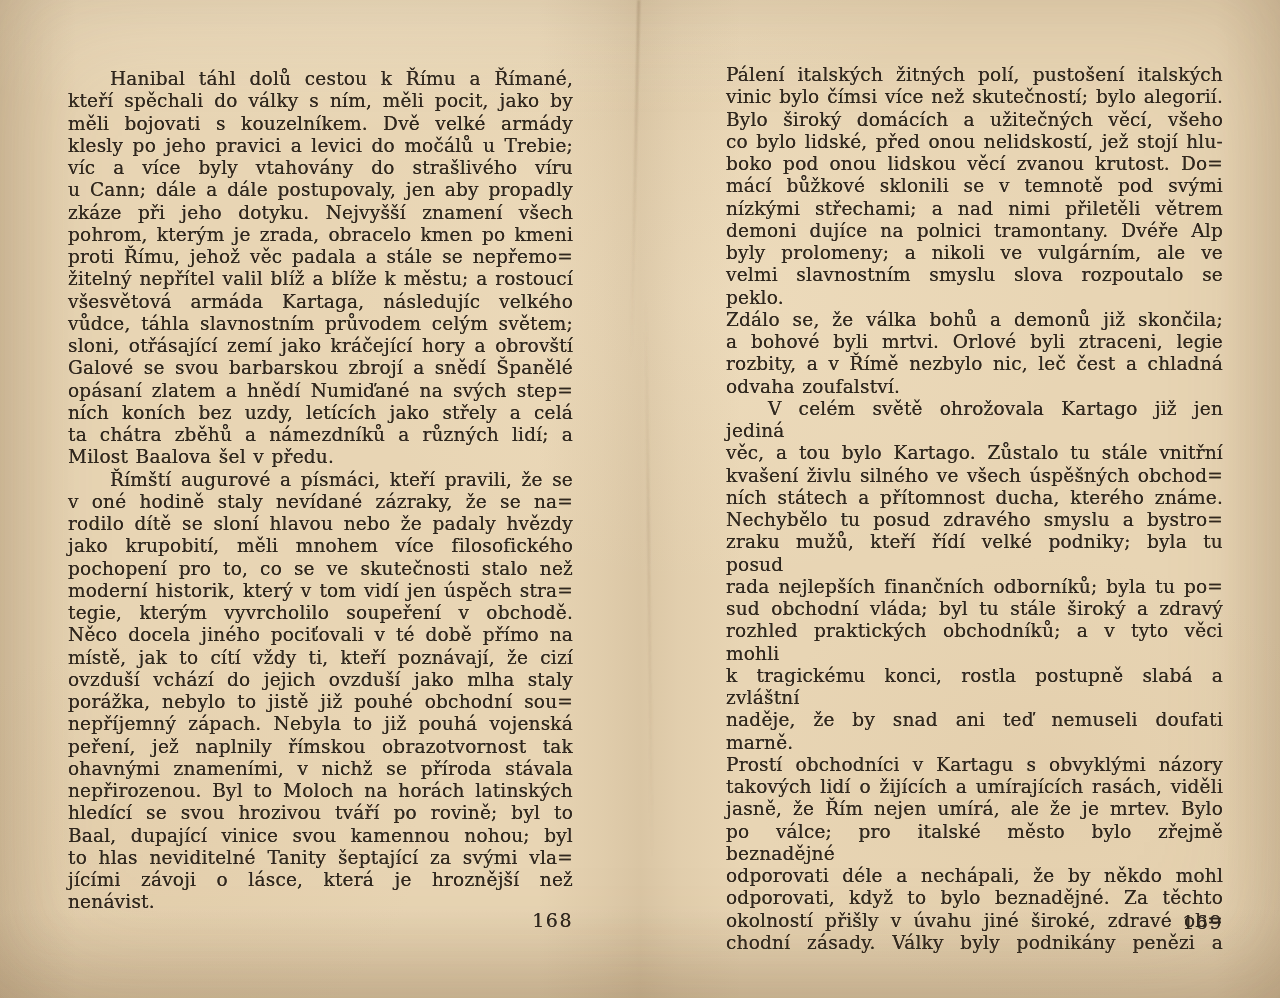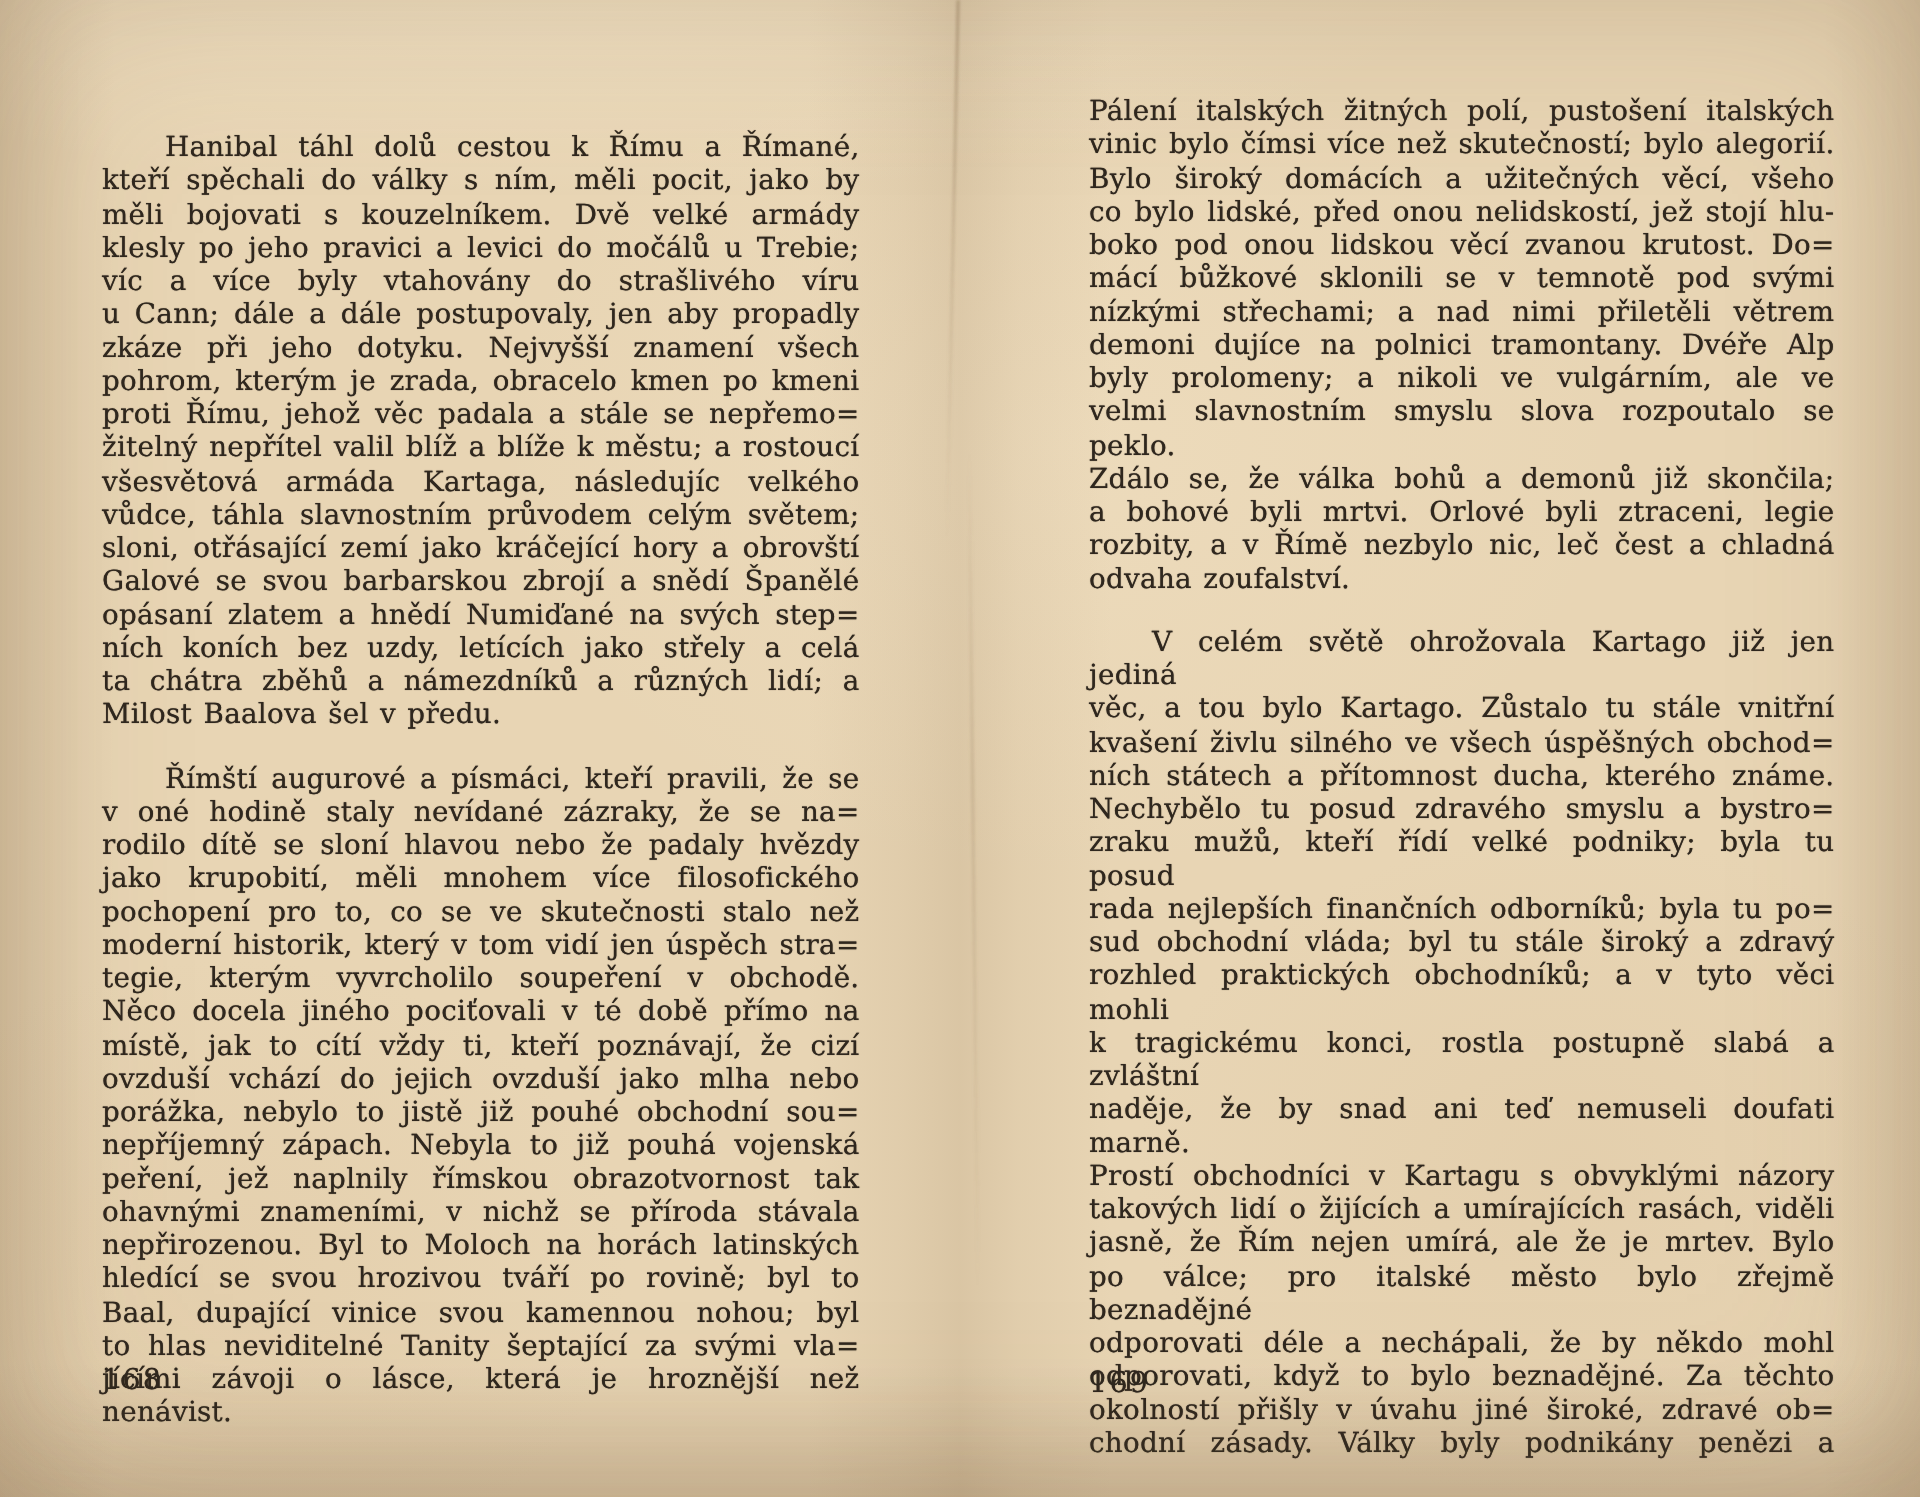--- a/index.html
+++ b/index.html
@@ -37,24 +37,24 @@
     transform:rotate(-0.6deg);}
   .page{position:absolute;z-index:2;}
   .page.left{left:68px;top:68px;width:505px;height:880px;}
   .page.right{left:726px;top:64px;width:497px;height:884px;}
   .line{
     font-size:18.5px;line-height:22.25px;white-space:normal;
     text-align:justify;text-align-last:justify;
     letter-spacing:0.2px;word-spacing:1.5px;
     text-shadow:0 0 0.6px rgba(47,39,30,0.85);
   }
-  .line.indent{text-indent:42px;margin-top:20px;}
+  .line.indent{text-indent:42px;}
   .line.endpar{text-align-last:left;}
   .pagenum{
-    position:absolute;left:0;right:0;text-align:left;
+    position:absolute;left:0;right:0;text-align:right;
     font-size:19px;letter-spacing:1.5px;
     text-shadow:0 0 0.6px rgba(47,39,30,0.85);
   }
   .page.left .pagenum{top:841px;}
   .page.right .pagenum{top:847px;}
 </style>
 </head>
 <body>
 
 <div class="spread">
@@ -83,21 +83,21 @@
         <div class="line endpar">Milost Baalova šel v předu.</div>
         <div class="line indent">Římští augurové a písmáci, kteří pravili, že se</div>
         <div class="line">v oné hodině staly nevídané zázraky, že se na=</div>
         <div class="line">rodilo dítě se sloní hlavou nebo že padaly hvězdy</div>
         <div class="line">jako krupobití, měli mnohem více filosofického</div>
         <div class="line">pochopení pro to, co se ve skutečnosti stalo než</div>
         <div class="line">moderní historik, který v tom vidí jen úspěch stra=</div>
         <div class="line">tegie, kterým vyvrcholilo soupeření v obchodě.</div>
         <div class="line">Něco docela jiného pociťovali v té době přímo na</div>
         <div class="line">místě, jak to cítí vždy ti, kteří poznávají, že cizí</div>
-        <div class="line">ovzduší vchází do jejich ovzduší jako mlha nebo</div>
+        <div class="line">ovzduší vchází do jejich ovzduší jako mlha staly</div>
         <div class="line">porážka, nebylo to jistě již pouhé obchodní sou=</div>
         <div class="line">nepříjemný zápach. Nebyla to již pouhá vojenská</div>
         <div class="line">peření, jež naplnily římskou obrazotvornost tak</div>
         <div class="line">ohavnými znameními, v nichž se příroda stávala</div>
         <div class="line">nepřirozenou. Byl to Moloch na horách latinských</div>
         <div class="line">hledící se svou hrozivou tváří po rovině; byl to</div>
         <div class="line">Baal, dupající vinice svou kamennou nohou; byl</div>
         <div class="line">to hlas neviditelné Tanity šeptající za svými vla=</div>
         <div class="line">jícími závoji o lásce, která je hroznější než nenávist.</div>
       </div>

